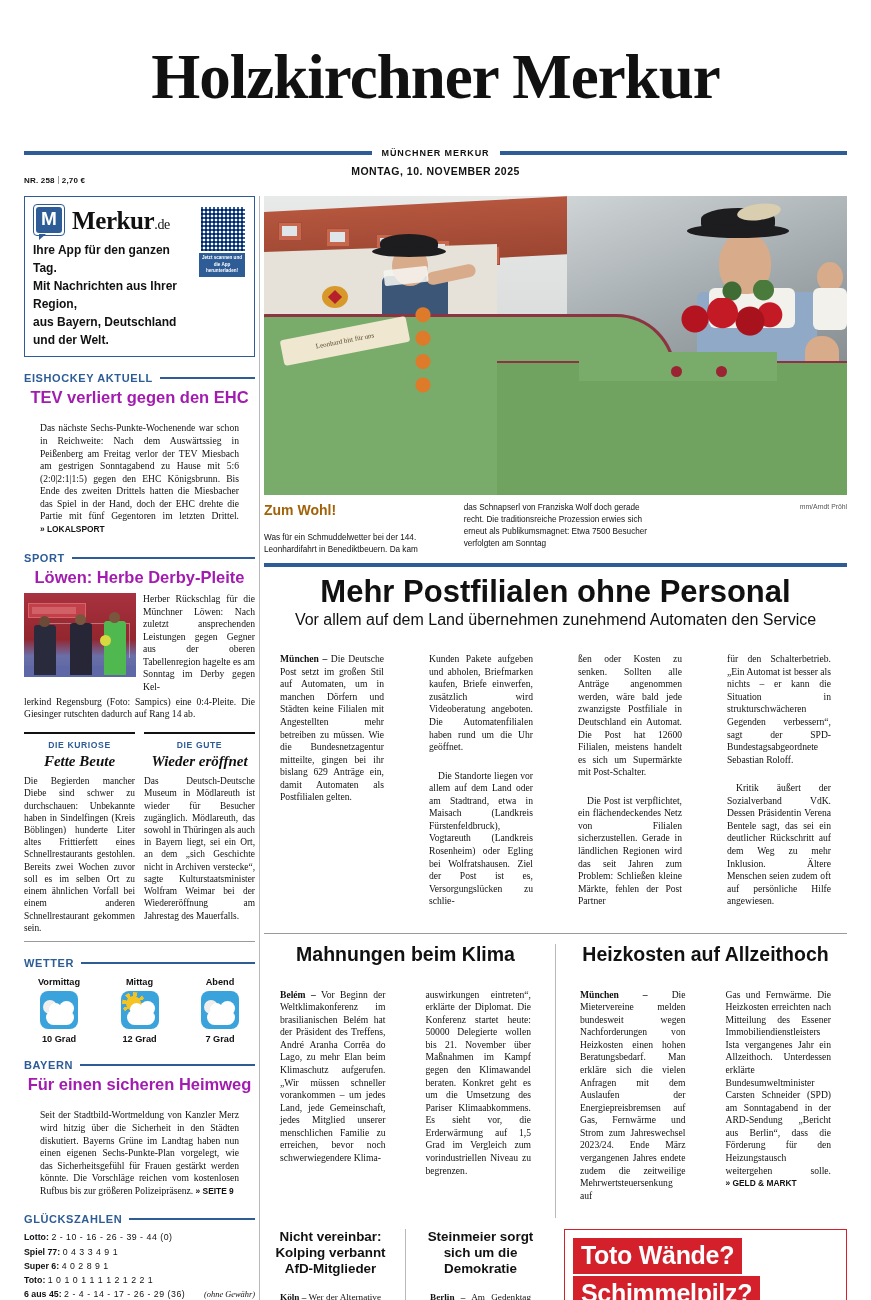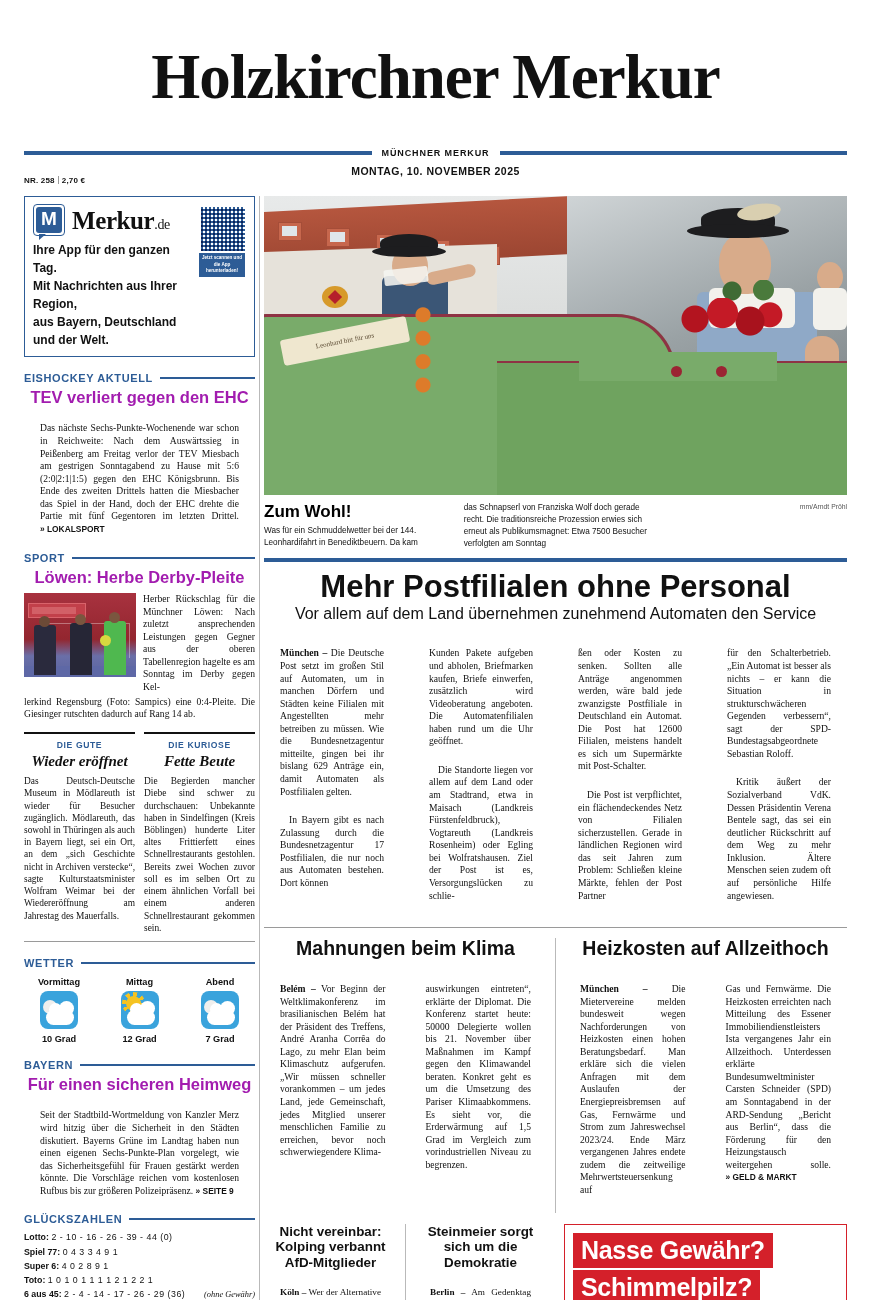--- a/index.html
+++ b/index.html
@@ -135,21 +135,21 @@
   .mp-scroll{position:absolute;left:3%;top:44%;width:128px;height:26px;background:#efe7cf;transform:rotate(-11deg);border-radius:3px;}
   .mp-scroll span{display:block;font-family:"Liberation Serif",serif;font-size:7px;color:#5a4a32;text-align:center;line-height:26px;}
   .mp-rosette{position:absolute;left:10%;top:30%;width:26px;height:22px;border-radius:50%;background:#d79a2a;}
   .mp-rosette:after{content:"";position:absolute;left:8px;top:6px;width:10px;height:10px;background:#b5202b;transform:rotate(45deg);}
   .mp-floral{position:absolute;left:25%;top:36%;width:26px;height:90px;background:radial-gradient(circle at 50% 12%,#dd7b2a 0 7px,transparent 8px),radial-gradient(circle at 50% 38%,#dd7b2a 0 7px,transparent 8px),radial-gradient(circle at 50% 64%,#dd7b2a 0 7px,transparent 8px),radial-gradient(circle at 50% 90%,#dd7b2a 0 7px,transparent 8px);}
   .mp-bottle{position:absolute;background:rgba(245,245,240,.88);border-radius:2px;}
 
   
   .caption{display:flex;gap:16px;margin-top:7px;}
   .cap-c{flex:1 1 0;}
-  .cap-title{font-family:"Liberation Sans",sans-serif;font-weight:700;font-size:17px;color:#000000;margin-bottom:3px;}
+  .cap-title{font-family:"Liberation Sans",sans-serif;font-weight:700;font-size:14px;color:#a16207;margin-bottom:14px;}
   .cap-txt{font-family:"Liberation Sans",sans-serif;font-size:8.2px;line-height:1.48;color:#111;}
   .credit{font-family:"Liberation Sans",sans-serif;font-size:6.8px;color:#555;text-align:right;display:block;margin-top:1px;}
   .blue-rule{height:4px;background:#2d5c96;margin-top:7px;}
 
   
   .lead-head{font-family:"Liberation Sans",sans-serif;font-weight:700;font-size:31px;line-height:1.06;text-align:center;margin:9px 0 2px;color:#111;}
   .lead-sub{font-family:"Liberation Sans",sans-serif;font-weight:400;font-size:16px;text-align:center;color:#111;margin-bottom:8px;}
   .cols3{display:flex;gap:13px;}
   .cols3 .c{flex:1 1 0;min-width:0;}
   .cols2{display:flex;gap:8px;}
@@ -258,29 +258,29 @@
           <div class="sp-p sp-p2"></div>
           <div class="sp-p sp-p3"></div>
         </div>
         <div class="sport-text body">Herber Rückschlag für die Münchner Löwen: Nach zuletzt ansprechenden Leistungen gegen Gegner aus der oberen Tabellenregion hagelte es am Sonntag im Derby gegen Kel-</div>
       </div>
       <div class="body" style="margin-top:2px;">lerkind Regensburg (Foto: Sampics) eine 0:4-Pleite. Die Giesinger rutschten dadurch auf Rang 14 ab.</div>
 
       <div class="mini-row">
         <div class="mini">
           <div class="mini-top-rule"></div>
+          <div class="mini-kicker">DIE KURIOSE</div>
+          <div class="mini-title">Fette Beute</div>
+          <div class="body">Die Begierden mancher Diebe sind schwer zu durchschauen: Unbekannte haben in Sindelfingen (Kreis Böblingen) hunderte Liter altes Frittierfett eines Schnellrestaurants gestohlen. Bereits zwei Wochen zuvor soll es im selben Ort zu einem ähnlichen Vorfall bei einem anderen Schnellrestaurant gekommen sein.</div>
+        </div>
+        <div class="mini">
+          <div class="mini-top-rule"></div>
           <div class="mini-kicker">DIE GUTE</div>
           <div class="mini-title">Wieder eröffnet</div>
           <div class="body">Das Deutsch-Deutsche Museum in Mödlareuth ist wieder für Besucher zugänglich. Mödlareuth, das sowohl in Thüringen als auch in Bayern liegt, sei ein Ort, an dem „sich Geschichte nicht in Archiven verstecke“, sagte Kulturstaatsminister Wolfram Weimar bei der Wiedereröffnung am Jahrestag des Mauerfalls.</div>
-        </div>
-        <div class="mini">
-          <div class="mini-top-rule"></div>
-          <div class="mini-kicker">DIE KURIOSE</div>
-          <div class="mini-title">Fette Beute</div>
-          <div class="body">Die Begierden mancher Diebe sind schwer zu durchschauen: Unbekannte haben in Sindelfingen (Kreis Böblingen) hunderte Liter altes Frittierfett eines Schnellrestaurants gestohlen. Bereits zwei Wochen zuvor soll es im selben Ort zu einem ähnlichen Vorfall bei einem anderen Schnellrestaurant gekommen sein.</div>
         </div>
       </div>
       <div class="mini-bot-rule"></div>
 
       <div class="kicker">
         <span class="kicker-label">WETTER</span>
         <span class="kicker-rule"></span>
       </div>
       <div class="weather-row">
         <div class="w-cell">
@@ -445,21 +445,20 @@
           <span class="credit">mm/Arndt Pröhl</span>
         </div>
       </div>
       <div class="blue-rule"></div>
 
       <div class="lead-head">Mehr Postfilialen ohne Personal</div>
       <div class="lead-sub">Vor allem auf dem Land übernehmen zunehmend Automaten den Service</div>
       <div class="cols3">
         <div class="c body">
           <p><b class="lead">München –</b><span> Die Deutsche Post setzt im großen Stil auf Automaten, um in manchen Dörfern und Städten keine Filialen mit Angestellten mehr betreiben zu müssen. Wie die Bundesnetzagentur mitteilte, gingen bei ihr bislang 629 Anträge ein, damit Automaten als Postfilialen gelten.</span></p>
-          <p class="indent">In Bayern gibt es nach Zulassung durch die Bundesnetzagentur 17 Postfilialen, die nur noch aus Automaten bestehen. Dort können</p>
         </div>
         <div class="c body">
           <p>Kunden Pakete aufgeben und abholen, Briefmarken kaufen, Briefe einwerfen, zusätzlich wird Videoberatung angeboten. Die Automatenfilialen haben rund um die Uhr geöffnet.</p>
           <p class="indent">Die Standorte liegen vor allem auf dem Land oder am Stadtrand, etwa in Maisach (Landkreis Fürstenfeldbruck), Vogtareuth (Landkreis Rosenheim) oder Egling bei Wolfratshausen. Ziel der Post ist es, Versorgungslücken zu schlie-</p>
         </div>
         <div class="c body">
           <p>ßen oder Kosten zu senken. Sollten alle Anträge angenommen werden, wäre bald jede zwanzigste Postfiliale in Deutschland ein Automat. Die Post hat 12600 Filialen, meistens handelt es sich um Supermärkte mit Post-Schalter.</p>
           <p class="indent">Die Post ist verpflichtet, ein flächendeckendes Netz von Filialen sicherzustellen. Gerade in ländlichen Regionen wird das seit Jahren zum Problem: Schließen kleine Märkte, fehlen der Post Partner</p>
         </div>
         <div class="c body">
@@ -503,21 +502,21 @@
         </div>
         <div class="third halfrule">
           <div class="small-head">Steinmeier sorgt sich um die Demokratie</div>
           <div class="body">
             <p><b class="lead">Berlin –</b><span> Am Gedenktag des 9. November hat Bundespräsident Frank-Walter Steinmeier zur Verteidigung der Demokratie in Deutschland aufgerufen. „Nie in der Geschichte unseres wiedervereinten Landes waren Demokratie und Freiheit so angegriffen“, sagte Steinmeier bei einer Veranstaltung im Schloss Bellevue, mit der an die Ereignisse von 1918, 1938 und 1989 erinnert wurde. Diese seien bedroht „durch rechtsextreme Kräfte, die unsere Demokratie angreifen und an Zustimmung in der Bevölkerung gewinnen“. Steinmeier appellierte, sich dagegen zu wehren. Es reiche nicht, „einfach abzuwarten, dass der Sturm vorbeizieht“.</span></p>
           </div>
         </div>
 
         <div class="adcell">
           <div class="isotec">
-            <div><span class="iso-bar">Nasse Gewähr?</span></div>
+            <div><span class="iso-bar">Toto Wände?</span></div>
             <div><span class="iso-bar iso-bar2">Schimmelpilz?</span></div>
             <div class="iso-head">ANALYSIEREN. PLANEN. SANIEREN.</div>
             <div class="iso-sub">TÜV-überwacht, 10 Jahre Gewährleistung,</div>
             <div class="iso-sub">100.000 erfolgreiche Sanierungen</div>
             <div class="iso-sub">in der Gruppe</div>
             <div class="iso-co">Gebhardt+Gebhardt GmbH</div>
             <div class="iso-addr">Bergweg 2, 83627 Osterwarngau</div>
             <div class="iso-addr">☎ 0 80 24 / 9 18 30</div>
             <div class="iso-addr">www.isotec-gebhardt.de</div>
             <div class="iso-logo"><span>IS</span><span class="blk">O</span><span>TEC</span><span style="font-size:10px;vertical-align:super;">®</span></div>

